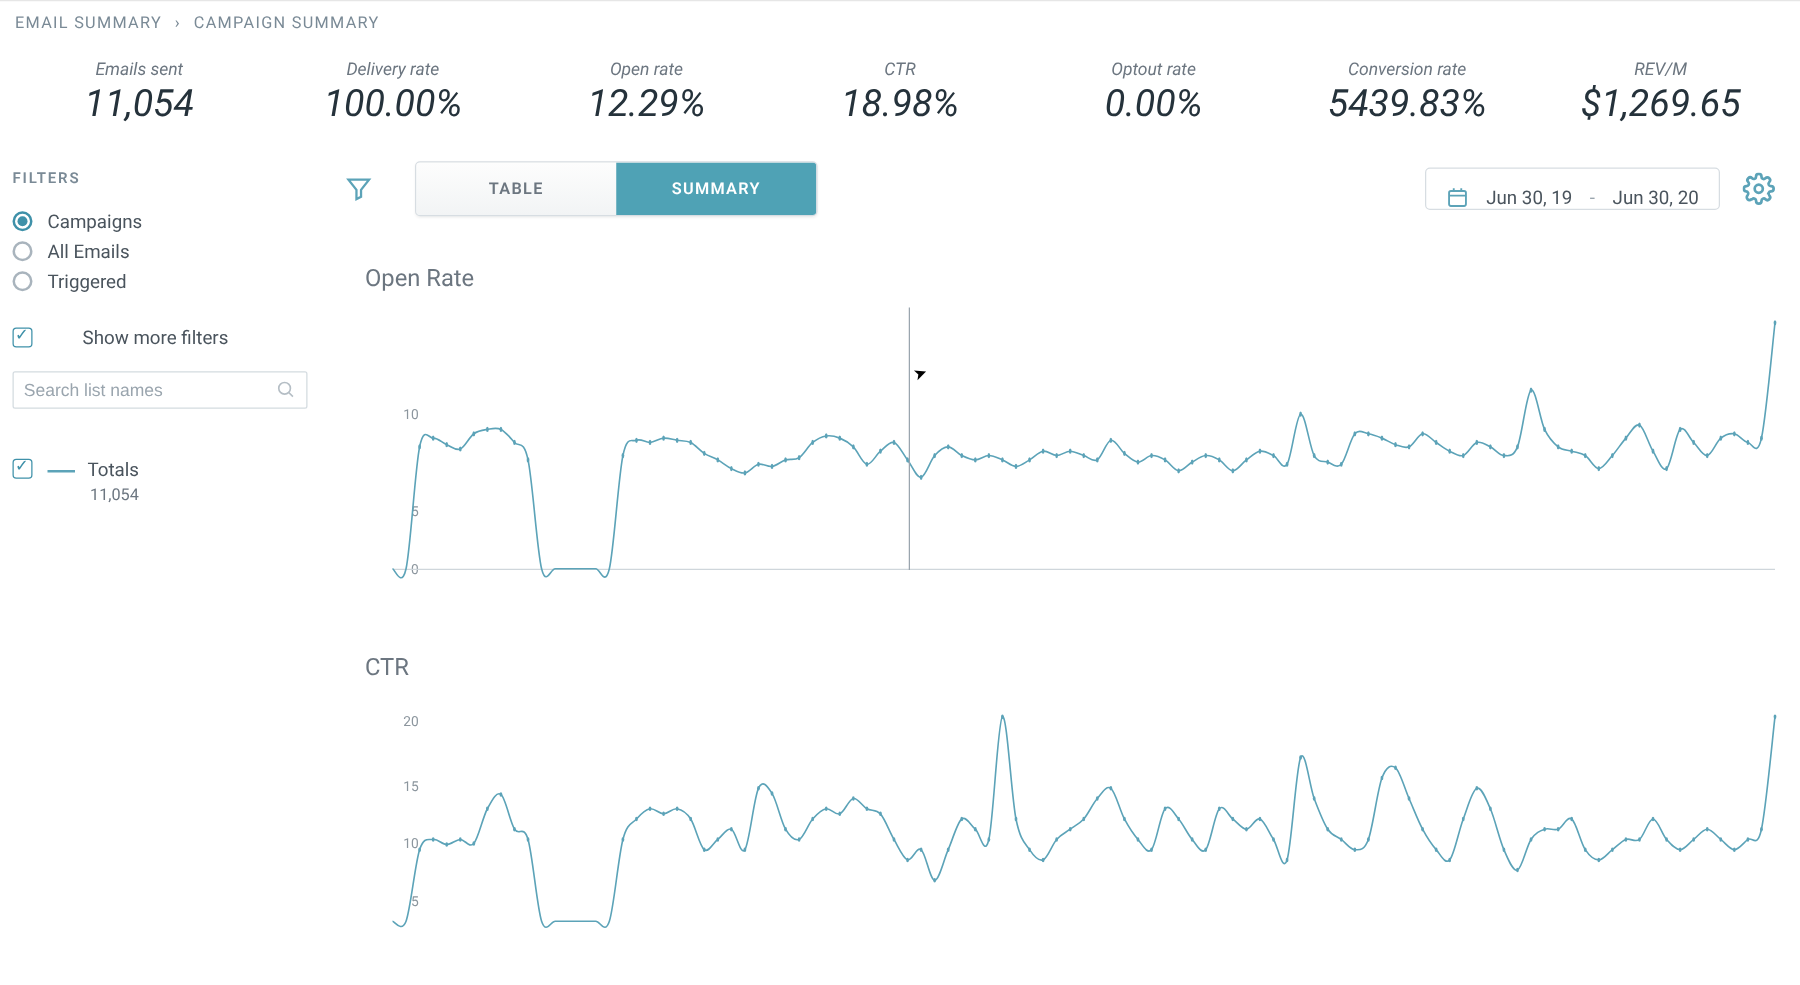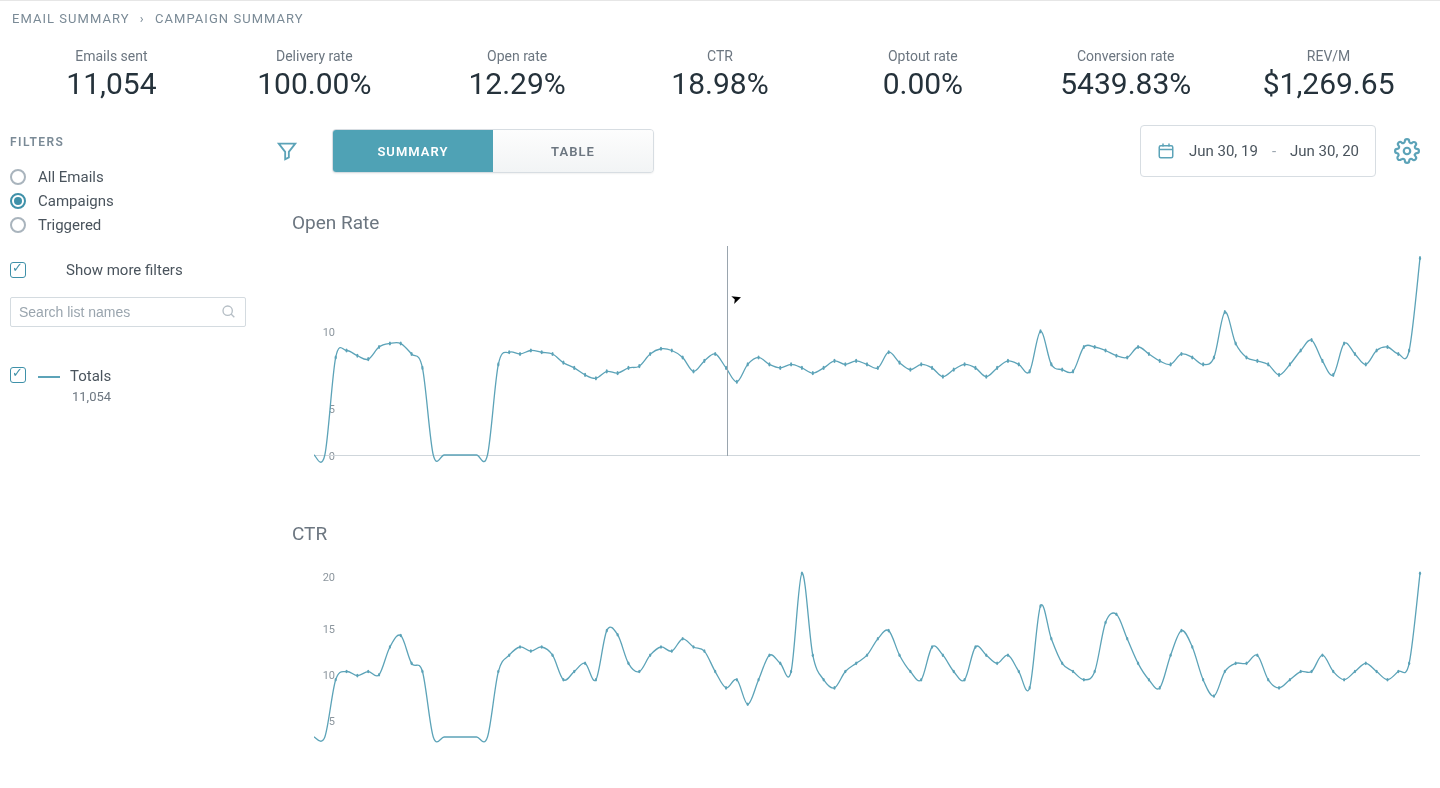--- a/index.html
+++ b/index.html
@@ -22,20 +22,21 @@
   .breadcrumb .sep { margin: 0 6px; color: #7a8a96; }
   .breadcrumb .current { color: #7a8a96; }
   .metrics {
     display: flex;
     justify-content: flex-start;
     padding: 22px 10px 26px 10px;
   }
   .metric {
     text-align: center;
     flex: 1;
+    font-style: italic;
   }
   .metric-label {
     font-size: 14px;
     color: #6c7680;
   }
   .metric-value {
     font-size: 30px;
     color: #25323b;
     margin-top: 2px;
     font-weight: 400;
@@ -197,24 +198,24 @@
     color: #6c7680;
     background: linear-gradient(#fdfdfd,#f2f4f5);
   }
   .tab-btn.active {
     background: #4fa2b5;
     color: #fff;
   }
   .toolbar-spacer { flex: 1; }
   .date-range {
     display: flex;
-    align-items: center;
+    align-items: flex-end;
     border: 1px solid #d7dde2;
     border-radius: 4px;
-    height: 52px;
+    height: 34px;
     padding: 0 16px;
     color: #4a545d;
     font-size: 15px;
     cursor: pointer;
     margin-right: 18px;
     background: #fff;
   }
   .date-range .cal-icon { color: #5ca3b8; margin-right: 14px; }
   .date-range .dash { margin: 0 14px; color: #9aa5ae; }
   .gear-icon { color: #5ca3b8; cursor: pointer; }
@@ -316,27 +317,27 @@
   <div class="metric">
     <div class="metric-label">REV/M</div>
     <div class="metric-value">$1,269.65</div>
   </div>
 </div>
 
 <div class="body-row">
   <div class="sidebar">
     <div class="filters-title">FILTERS</div>
     <div class="radio-group">
+      <div class="radio-row selected">
+        <span class="radio-circle"></span>
+        <span>Campaigns</span>
+      </div>
       <div class="radio-row">
         <span class="radio-circle"></span>
         <span>All Emails</span>
-      </div>
-      <div class="radio-row selected">
-        <span class="radio-circle"></span>
-        <span>Campaigns</span>
       </div>
       <div class="radio-row">
         <span class="radio-circle"></span>
         <span>Triggered</span>
       </div>
     </div>
     <div class="check-row">
       <span class="checkbox checked"></span>
       <span>Show more filters</span>
     </div>
@@ -354,22 +355,22 @@
     </div>
     <div class="totals-sub">11,054</div>
   </div>
 
   <div class="main">
     <div class="toolbar">
       <svg class="funnel-icon" width="22" height="22" viewBox="0 0 24 24" fill="none" stroke="currentColor" stroke-width="2">
           <path d="M3 4h18l-7 9v6l-4 2v-8L3 4z"></path>
         </svg>
       <div class="tab-toggle">
+        <div class="tab-btn">TABLE</div>
         <div class="tab-btn active">SUMMARY</div>
-        <div class="tab-btn">TABLE</div>
       </div>
       <div class="toolbar-spacer"></div>
       <div class="date-range">
         <svg class="cal-icon" width="18" height="18" viewBox="0 0 24 24" fill="none" stroke="currentColor" stroke-width="2">
             <rect x="3" y="5" width="18" height="16" rx="2"></rect>
             <line x1="3" y1="10" x2="21" y2="10"></line>
             <line x1="8" y1="2" x2="8" y2="6"></line>
             <line x1="16" y1="2" x2="16" y2="6"></line>
           </svg>
         <span>Jun 30, 19</span>

